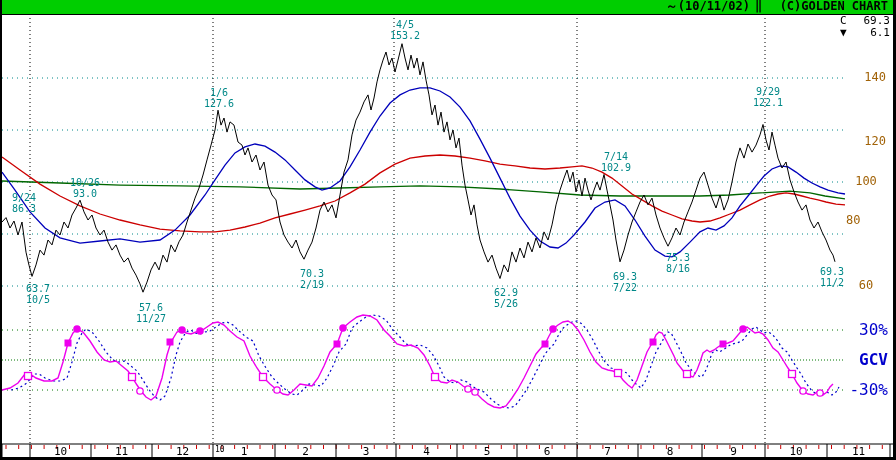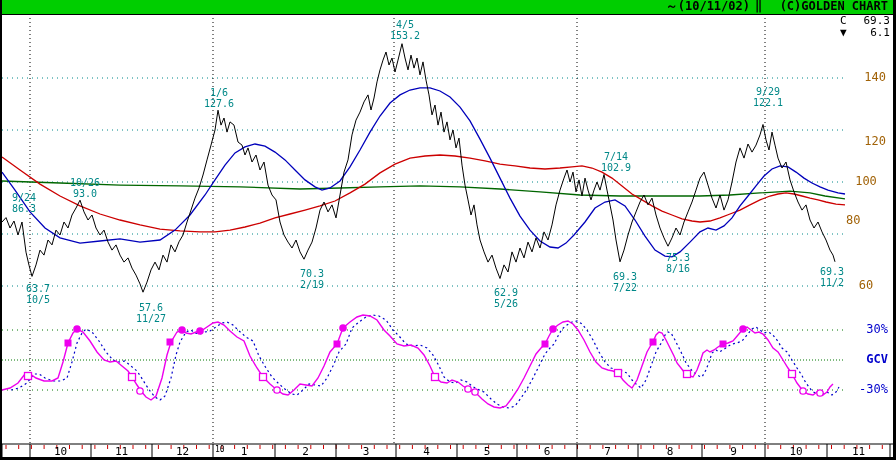--- a/index.html
+++ b/index.html
@@ -13,21 +13,21 @@
   .hdr-title{left:4px;}
   .hdr-period{left:604px;width:146px;text-align:right;}
   .hdr-sep{left:755px;}
   .hdr-copy{left:768px;width:120px;text-align:right;}
   .quote{position:absolute;left:840px;top:15px;width:50px;color:#000;font-size:11px;line-height:12px;}
   .quote .row{display:flex;justify-content:space-between;}
   .lbl{position:absolute;white-space:nowrap;}
   .ann{color:#008888;font-size:10px;line-height:11px;text-align:center;
        transform:translateX(-50%);white-space:pre;}
   .axis-main{color:#a16207;font-size:12px;line-height:13px;}
-  .axis-sub{color:#0000CC;font-size:12px;line-height:13px;}
+  .axis-sub{color:#0000CC;font-size:16px;line-height:13px;}
   .mon{color:#000;font-size:11px;line-height:12px;text-align:center;}
   .year{font-size:8px;line-height:9px;text-align:left;}
   .frame{position:absolute;background:#000;}
 </style>
 </head>
 <body>
 
 <div id="app">
 
   <svg id="chart-svg" width="896" height="460" viewBox="0 0 896 460">

